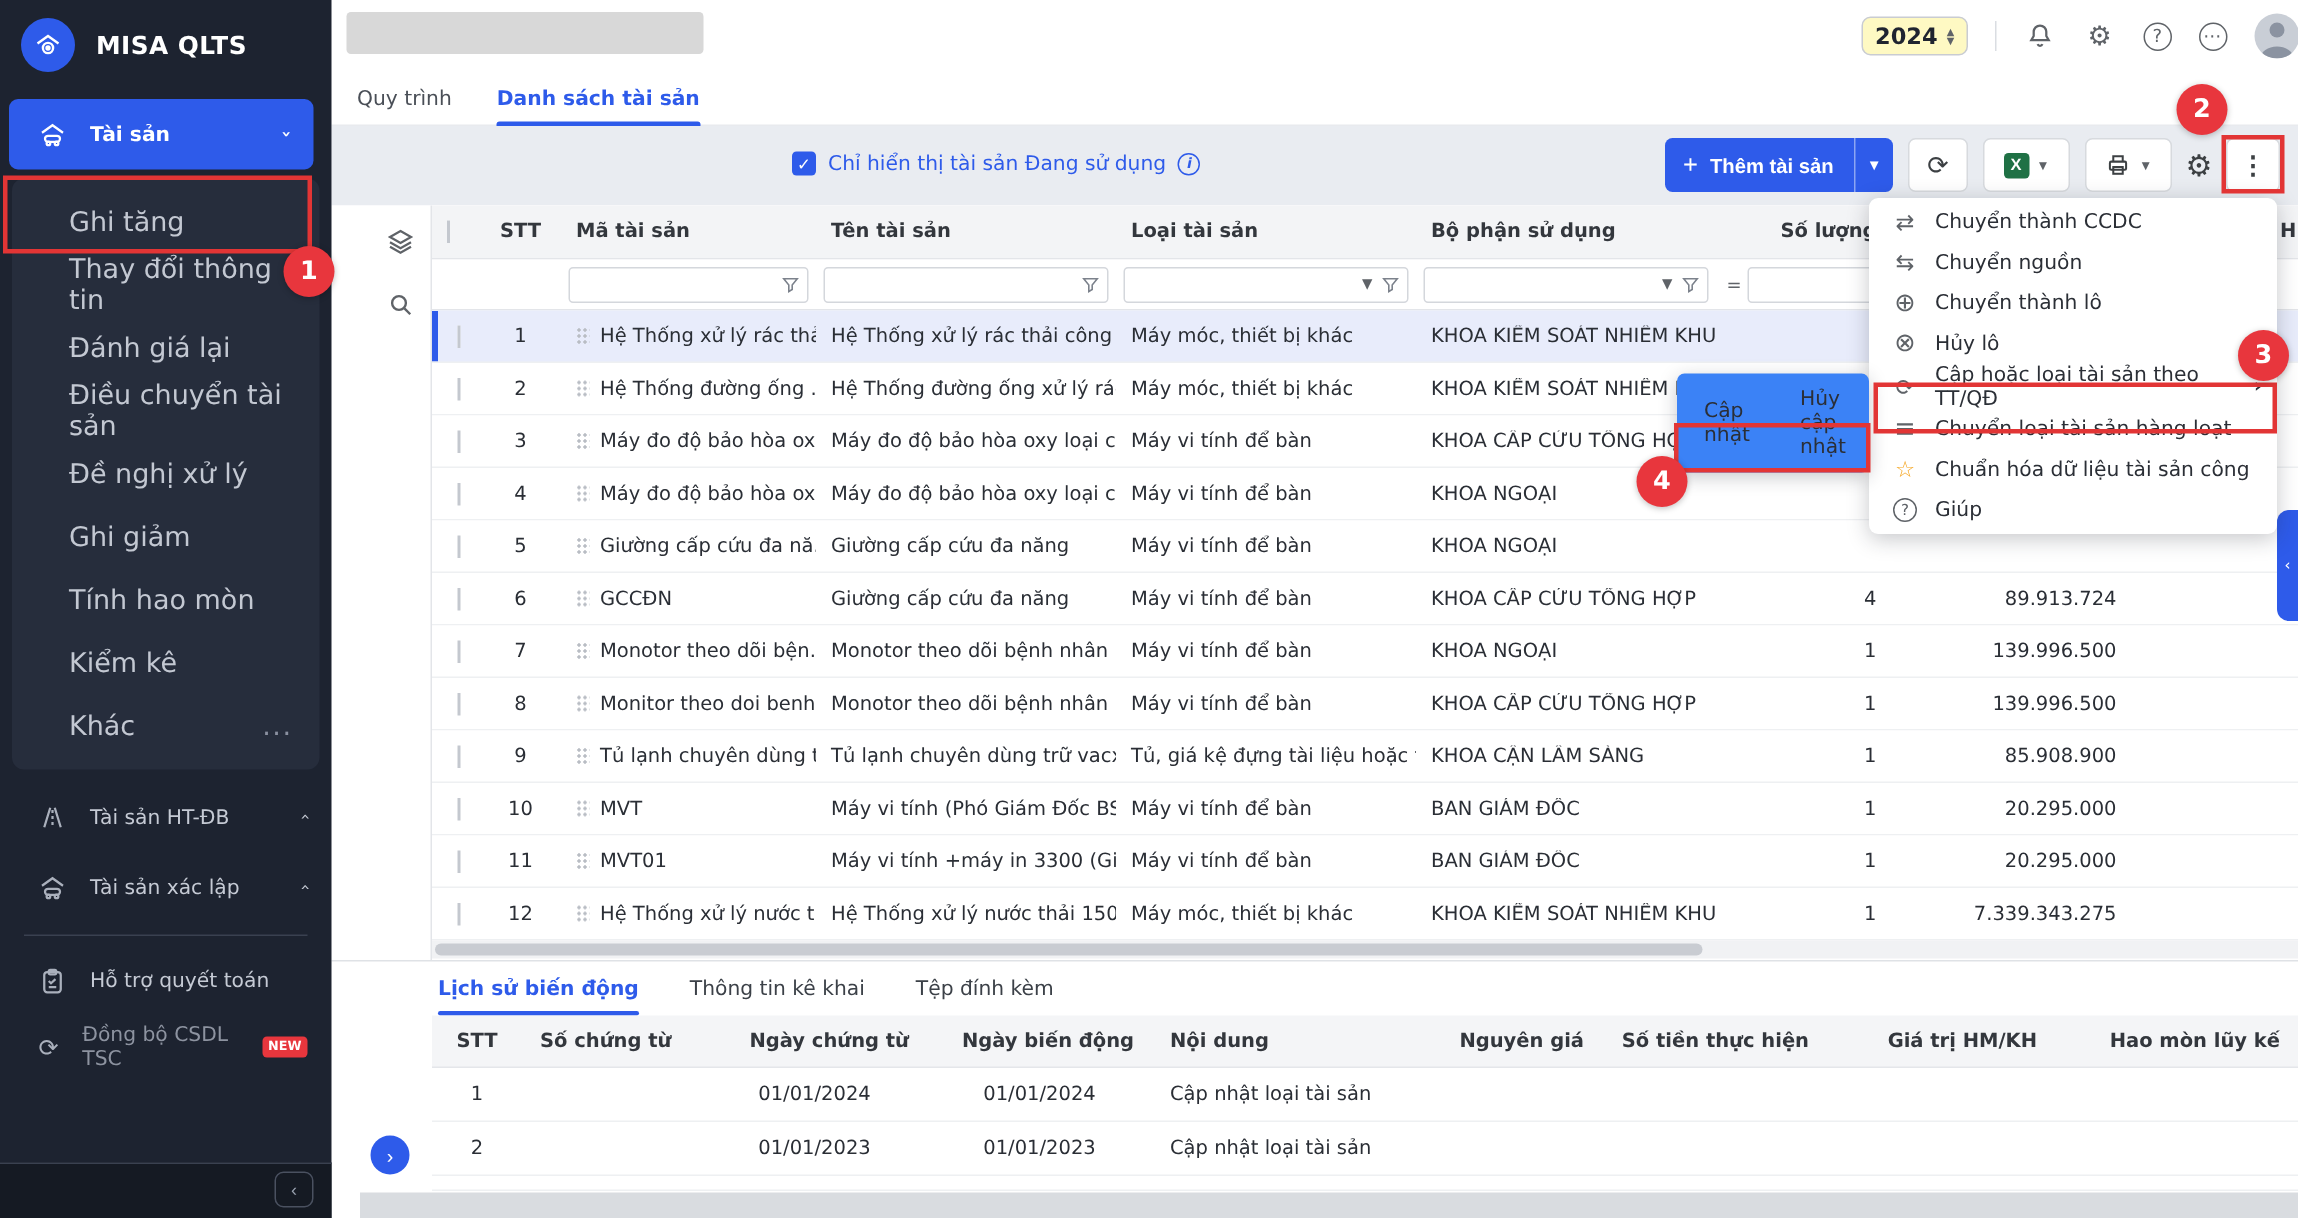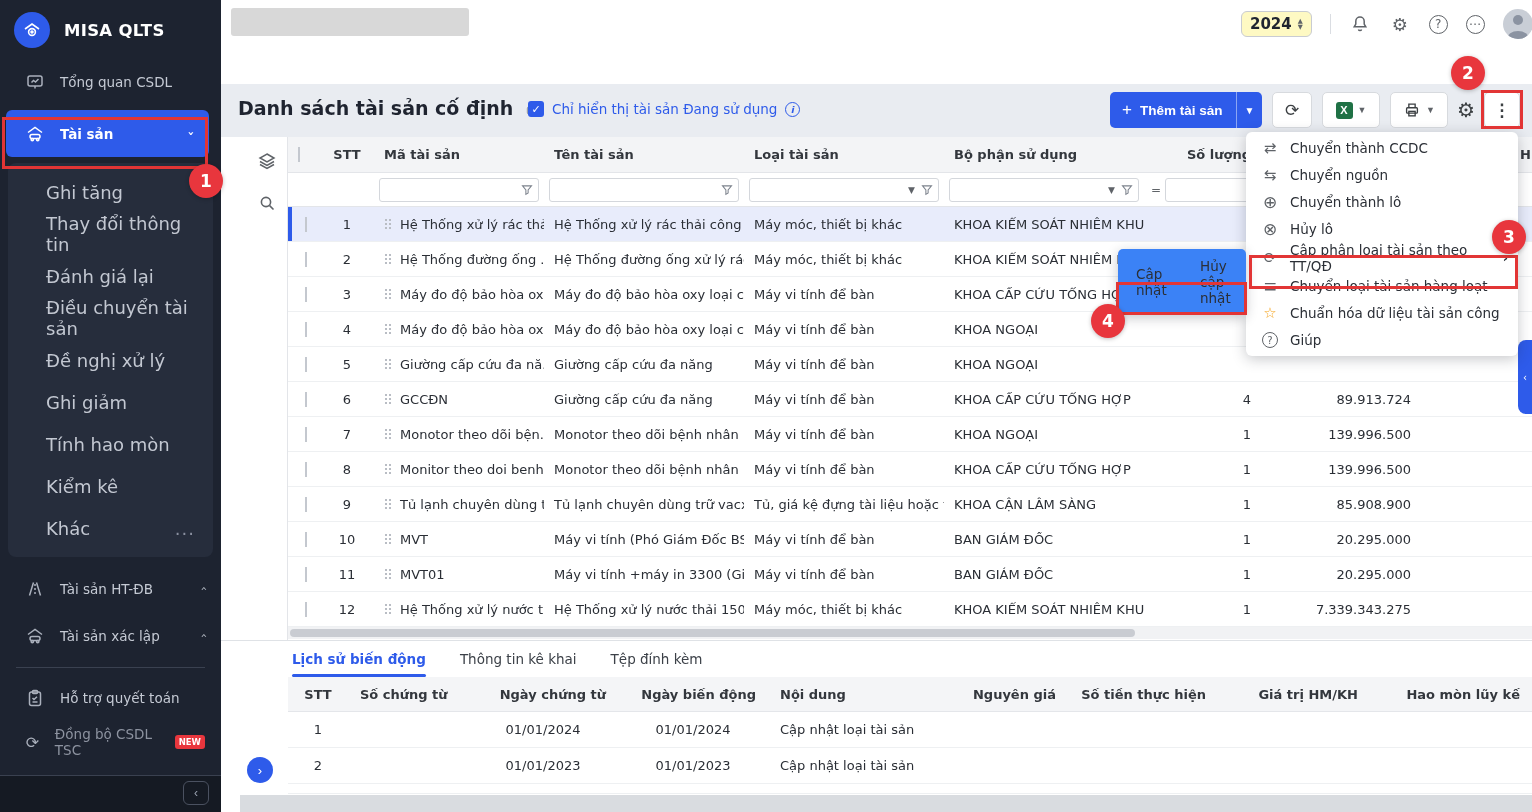--- a/index.html
+++ b/index.html
@@ -139,30 +139,20 @@
       <span class="brand-logo">
         <svg width="20" height="20" viewBox="0 0 20 20" fill="none" stroke="#fff" stroke-width="1.6">
           <path d="M3 9l7-5 7 5"></path>
             <circle cx="10" cy="12" r="3.4"></circle>
             <circle cx="10" cy="12" r="1" fill="#fff"></circle>
         </svg>
       </span>
       <span class="brand-name">MISA QLTS</span>
     </div>
 
-    <div class="sb-item">
-      <span class="sb-ic">
-        <svg width="20" height="20" viewBox="0 0 20 20" fill="none" stroke="currentColor" stroke-width="1.5">
-          <rect x="3" y="4" width="14" height="10" rx="2"></rect>
-            <path d="M6.5 10.5l2-2 2 1.5 3-3"></path>
-            <path d="M10 14v2.5"></path>
-        </svg>
-      </span>
-      <span>Tổng quan CSDL</span>
-    </div>
 
     <div class="sb-item sb-active">
       <span class="sb-ic">
         <svg width="20" height="20" viewBox="0 0 20 20" fill="none" stroke="currentColor" stroke-width="1.5">
           <path d="M3 8.5l7-5 7 5"></path>
             <rect x="5" y="10.5" width="10" height="4" rx="2"></rect>
           <circle cx="7.3" cy="15.6" r="1.2"></circle>
             <circle cx="12.7" cy="15.6" r="1.2"></circle>
         </svg>
       </span>
@@ -291,31 +281,26 @@
       <span class="hico circ">?</span>
       <span class="hico circ" style="letter-spacing:1px">⋯</span>
       <span class="avatar">
         <svg width="30" height="30" viewBox="0 0 30 30">
             <circle cx="15" cy="11" r="5" fill="#8b93a1"></circle>
             <path d="M4 30a11 8 0 0 1 22 0z" fill="#8b93a1"></path>
           </svg>
       </span>
     </div>
 
+    <div class="tabsrow">
+      <div class="tab">Quy trình</div>
+      <div class="tab active">Danh sách tài sản</div>
+    </div>
 
     <div class="toolband">
-      <div class="page-title">
-        <span>Danh sách tài sản cố định</span>
-        <span class="lock">
-          <svg width="18" height="18" viewBox="0 0 20 20" fill="none" stroke="currentColor" stroke-width="1.6">
-            <rect x="5" y="9" width="10" height="7.5" rx="1.5"></rect>
-              <path d="M7.5 9V6.5a2.8 2.8 0 0 1 5.4-1"></path>
-          </svg>
-        </span>
-      </div>
       <div class="showonly">
         <span class="cbx">✓</span>
         <span>Chỉ hiển thị tài sản Đang sử dụng</span>
         <span class="info-i">i</span>
       </div>
 
       <button class="btn-add">
         <span class="plus">+</span>
         <span class="lbl">Thêm tài sản</span>
         <span class="seg">▼</span>
@@ -698,21 +683,21 @@
       </div>
 
       <div class="cm-item">
         <span class="mi" data-icon="batch-cancel-icon"></span>
         <span>Hủy lô</span>
 
       </div>
 
       <div class="cm-item">
         <span class="mi" data-icon="update-type-icon"></span>
-        <span>Cập phận loại tài sản theo TT/QĐ</span>
+        <span>Cập hoặc loại tài sản theo TT/QĐ</span>
         <span class="cm-arrow show">›</span>
       </div>
 
       <div class="cm-item">
         <span class="mi" data-icon="layers-icon"></span>
         <span>Chuyển loại tài sản hàng loạt</span>
 
       </div>
 
       <div class="cm-item">

